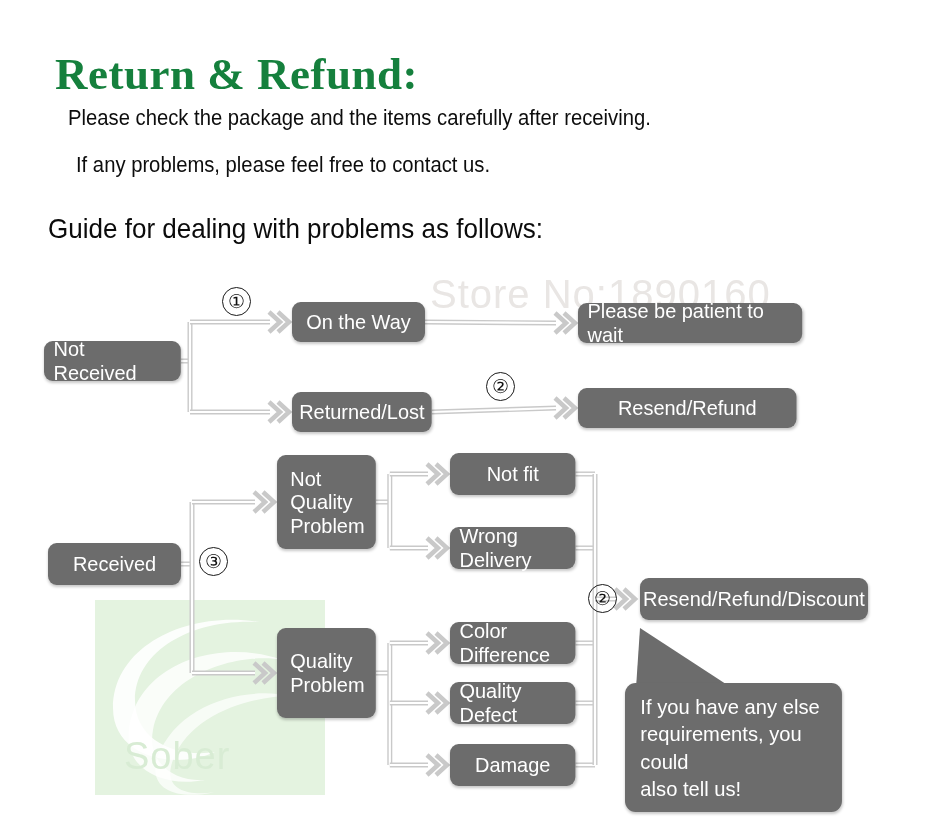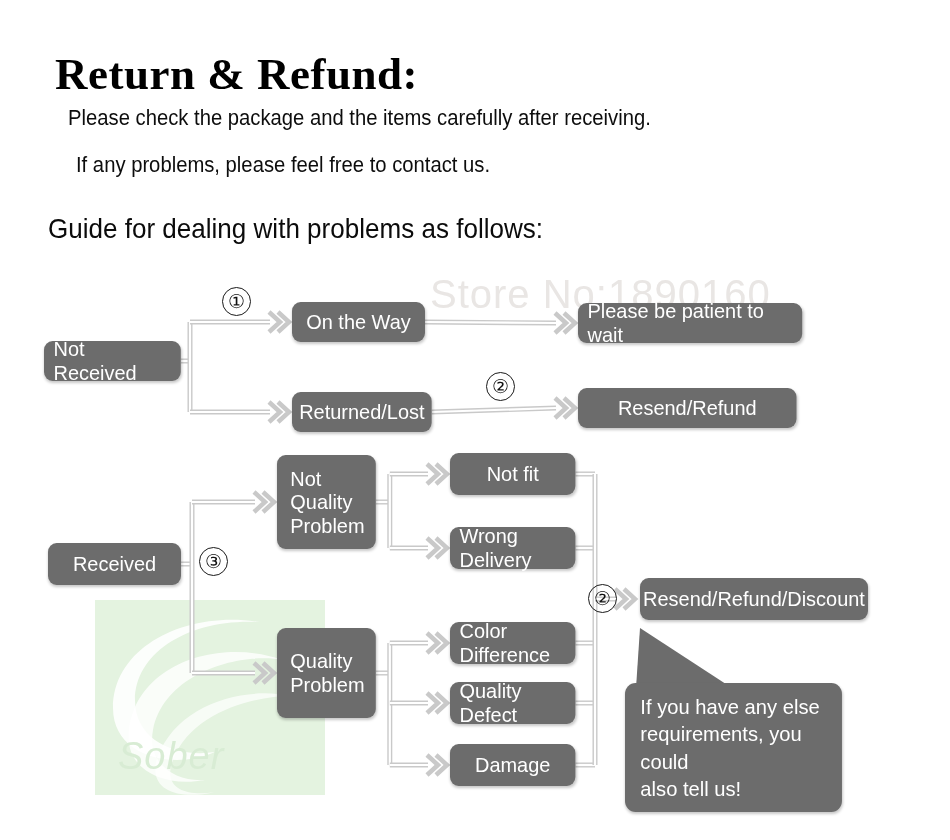--- a/index.html
+++ b/index.html
@@ -21,21 +21,21 @@
   }
 
   
   .title {
     position: absolute;
     left: 55px; top: 18px;
     font-family: "Liberation Serif", "DejaVu Serif", serif;
     font-weight: bold;
     font-size: 45px;
     letter-spacing: 0.5px;
-    color: #000000;
+    color: #15803d;
     white-space: nowrap;
   }
   .lede {
     position: absolute;
     font-size: 22px;
     color: #0d0d0d;
     white-space: nowrap;
     font-family: "Liberation Sans", "DejaVu Sans", sans-serif;
     transform: scaleX(0.92);
     transform-origin: left center;
@@ -66,27 +66,26 @@
   }
   .wm-logo {
     position: absolute;
     left: 95px; top: 600px;
     width: 230px; height: 210px;
     pointer-events: none;
     user-select: none;
   }
   .wm-logo-text {
     position: absolute;
-    left: 118px; top: 735px;
+    left: 124px; top: 735px;
     font-size: 38px;
     color: #d8ecd4;
     letter-spacing: 1px;
     pointer-events: none;
     user-select: none;
-    font-style: italic;
   }
 
   
   .node {
     position: absolute;
     background: #6c6c6c;
     color: #ffffff;
     border-radius: 9px;
     display: flex;
     align-items: center;

